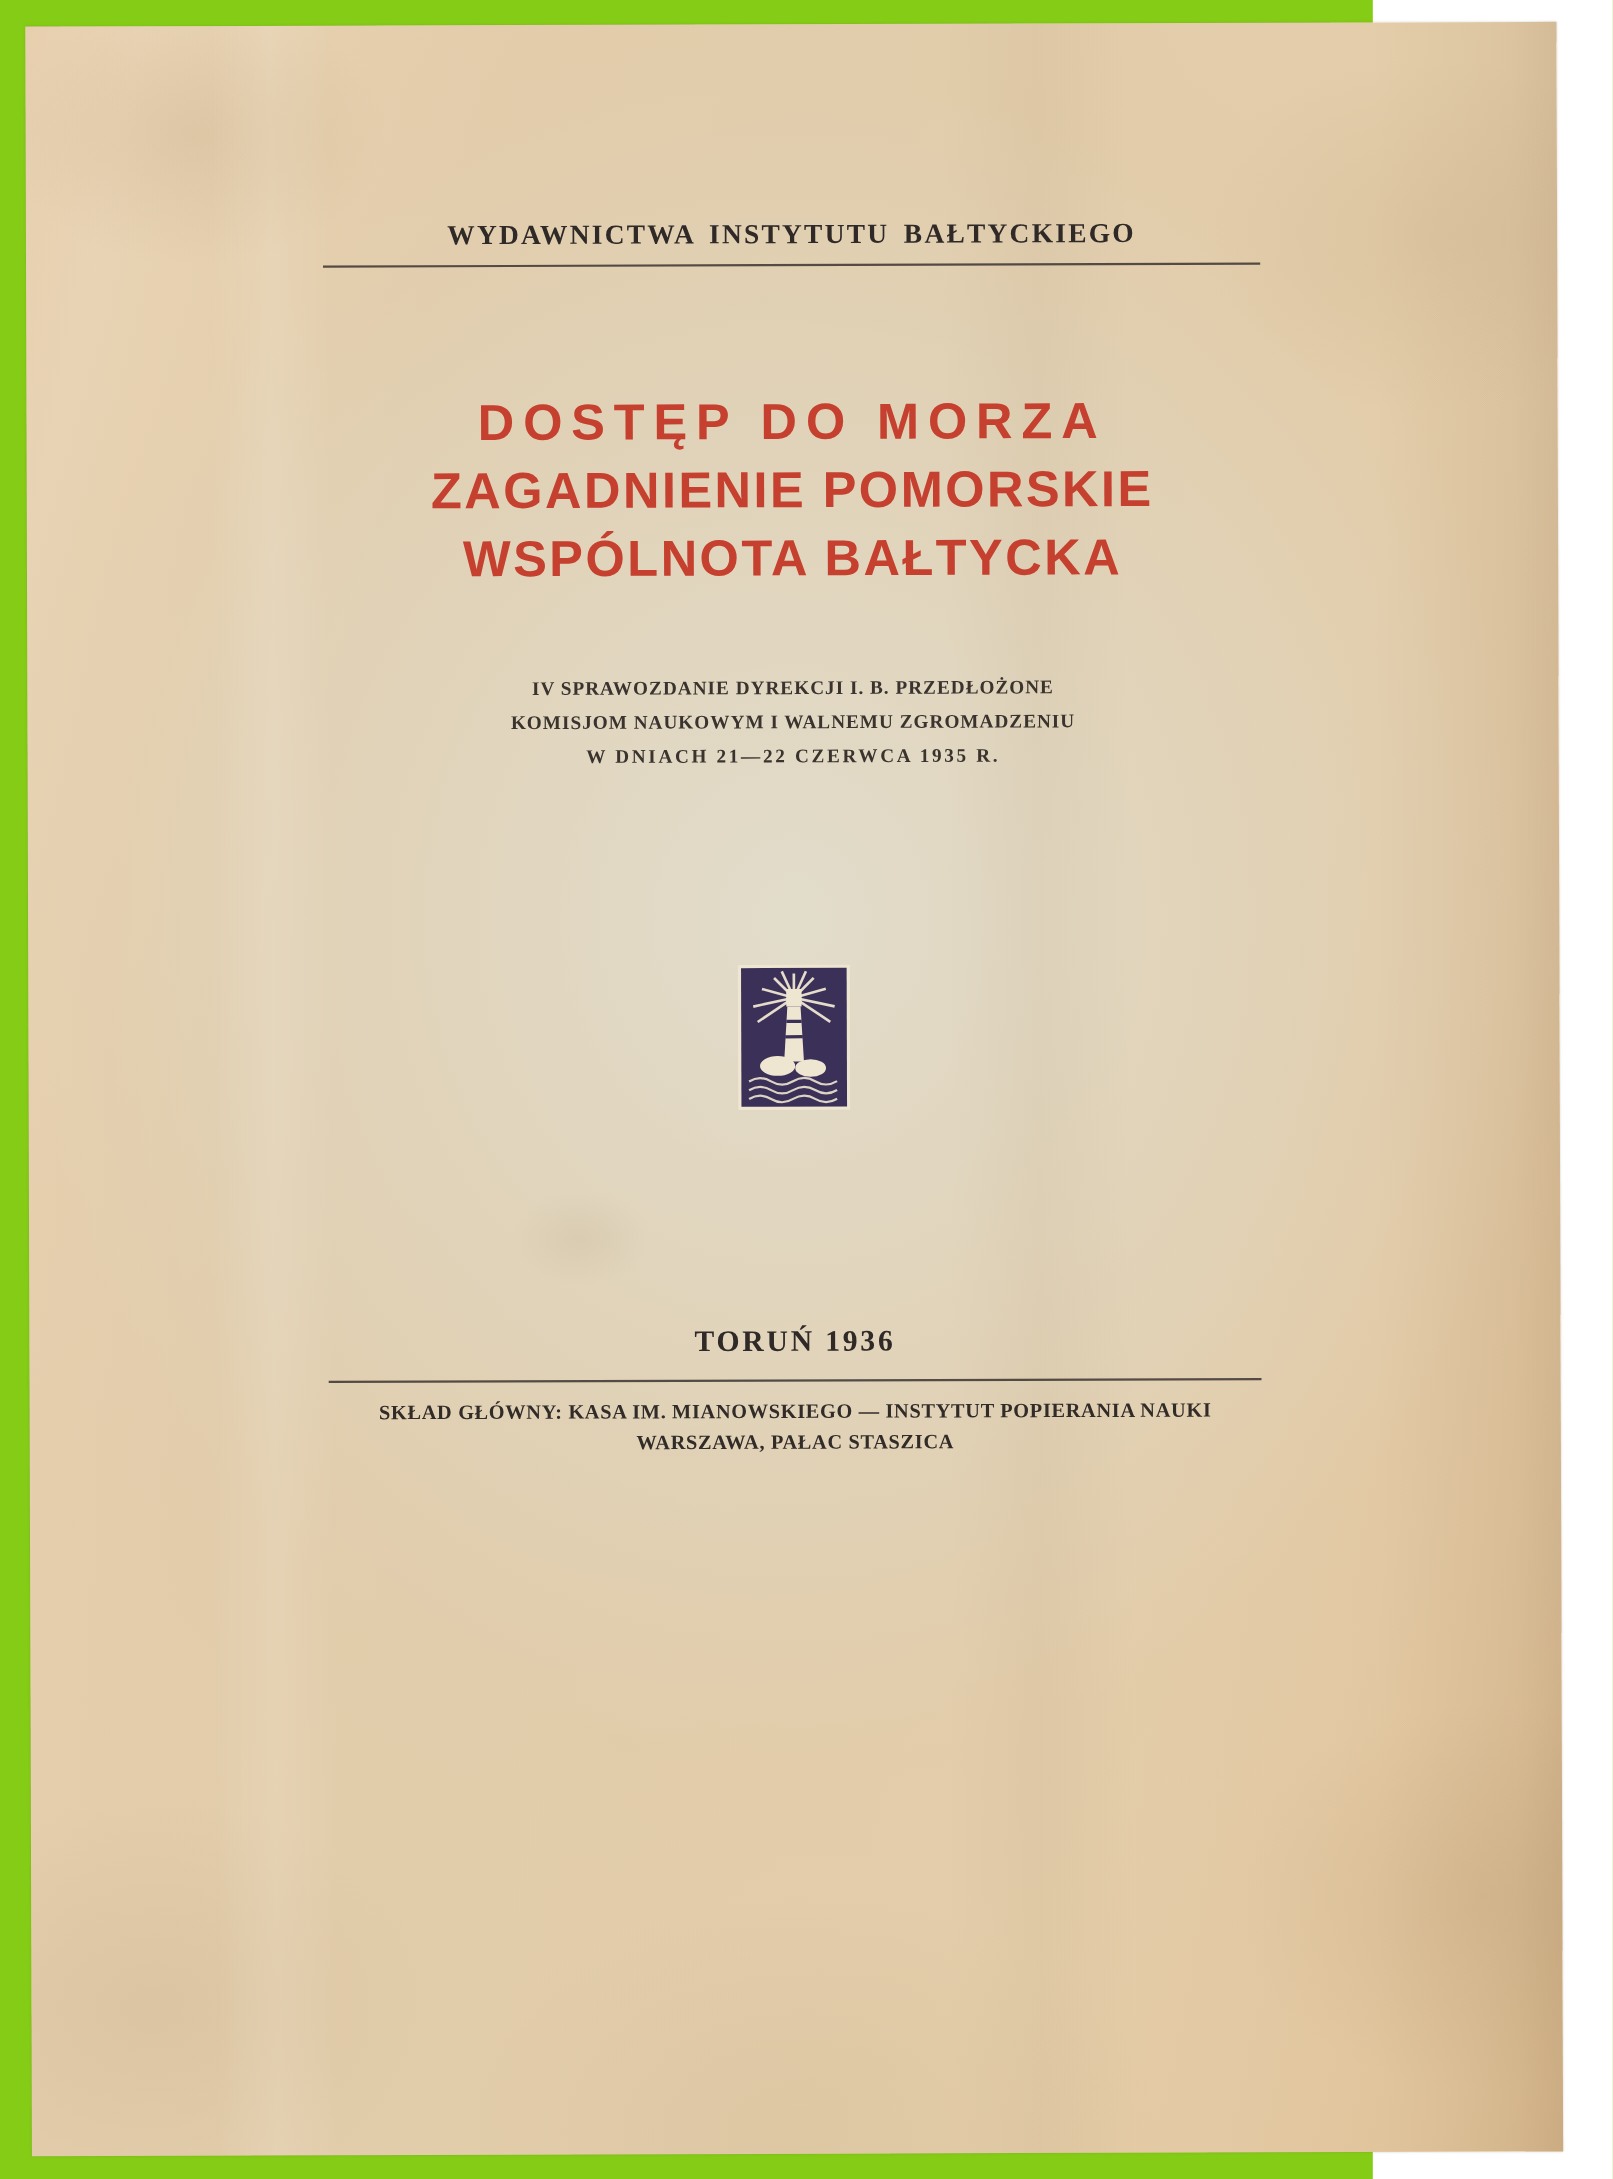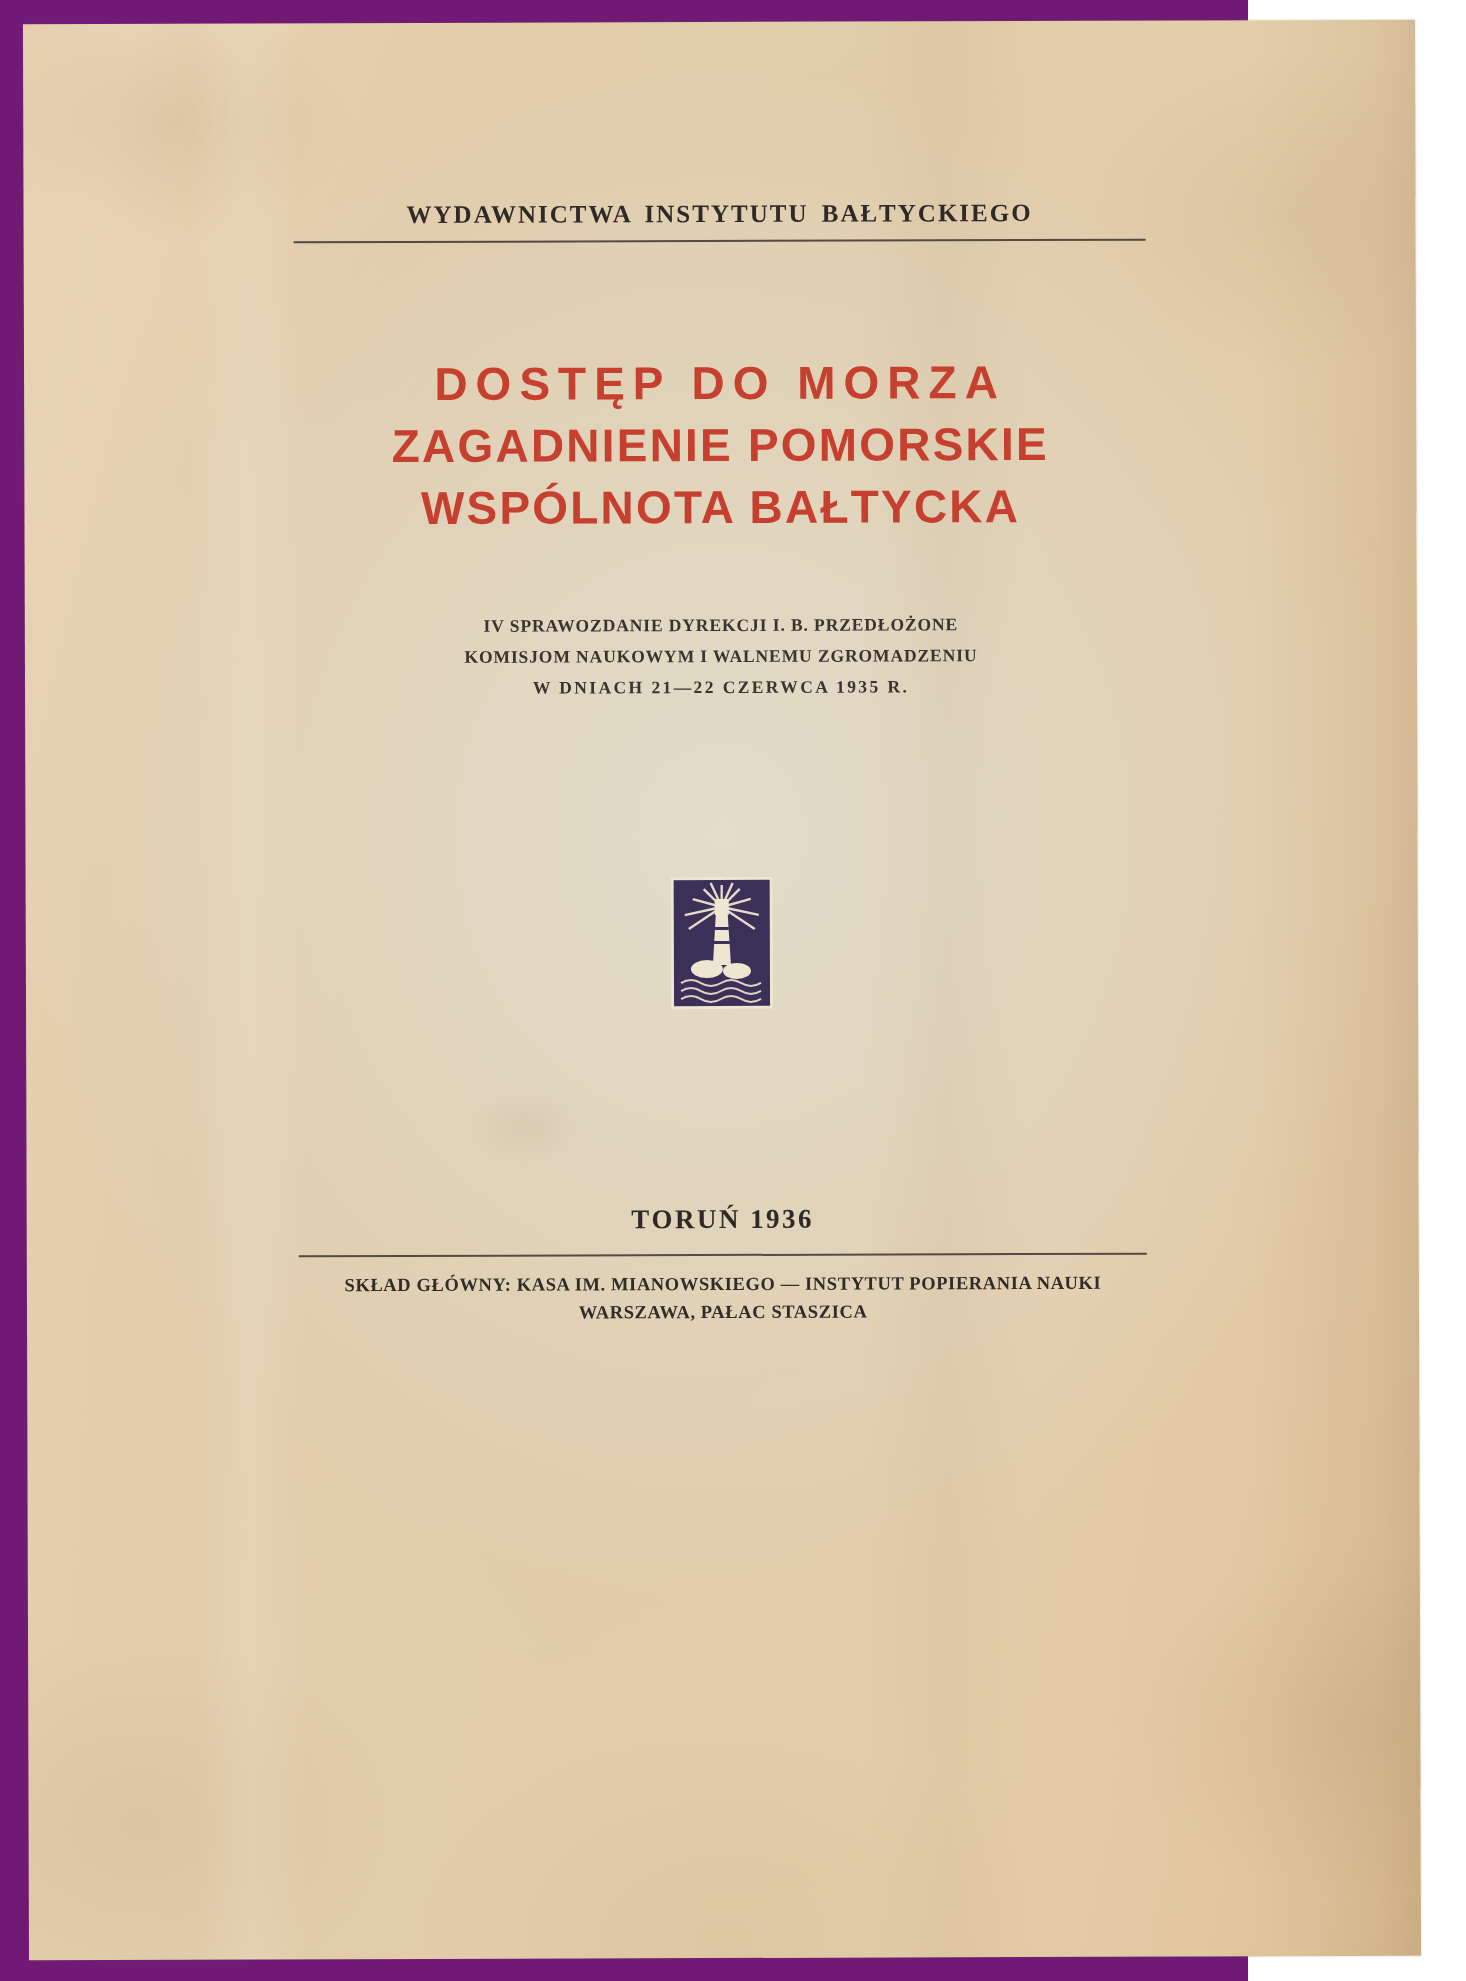--- a/index.html
+++ b/index.html
@@ -13,21 +13,21 @@
     overflow: hidden;
     font-family: "Liberation Serif", serif;
   }
 
   
   #cover-page {
     position: absolute;
     left: 0; top: 0;
     width: 1248px;
     height: 1981px;
-    background: #701a75;
+    background: #84cc16;
   }
 
   .cover-sheet {
     position: absolute;
     left: 26px;
     top: 22px;
     width: 1392px;
     height: 1936px;
     background:
       radial-gradient(ellipse 70% 55% at 50% 42%, rgba(226,221,205,0.95) 0%, rgba(223,214,193,0.55) 45%, rgba(219,199,170,0.12) 72%, rgba(219,199,170,0) 100%),

